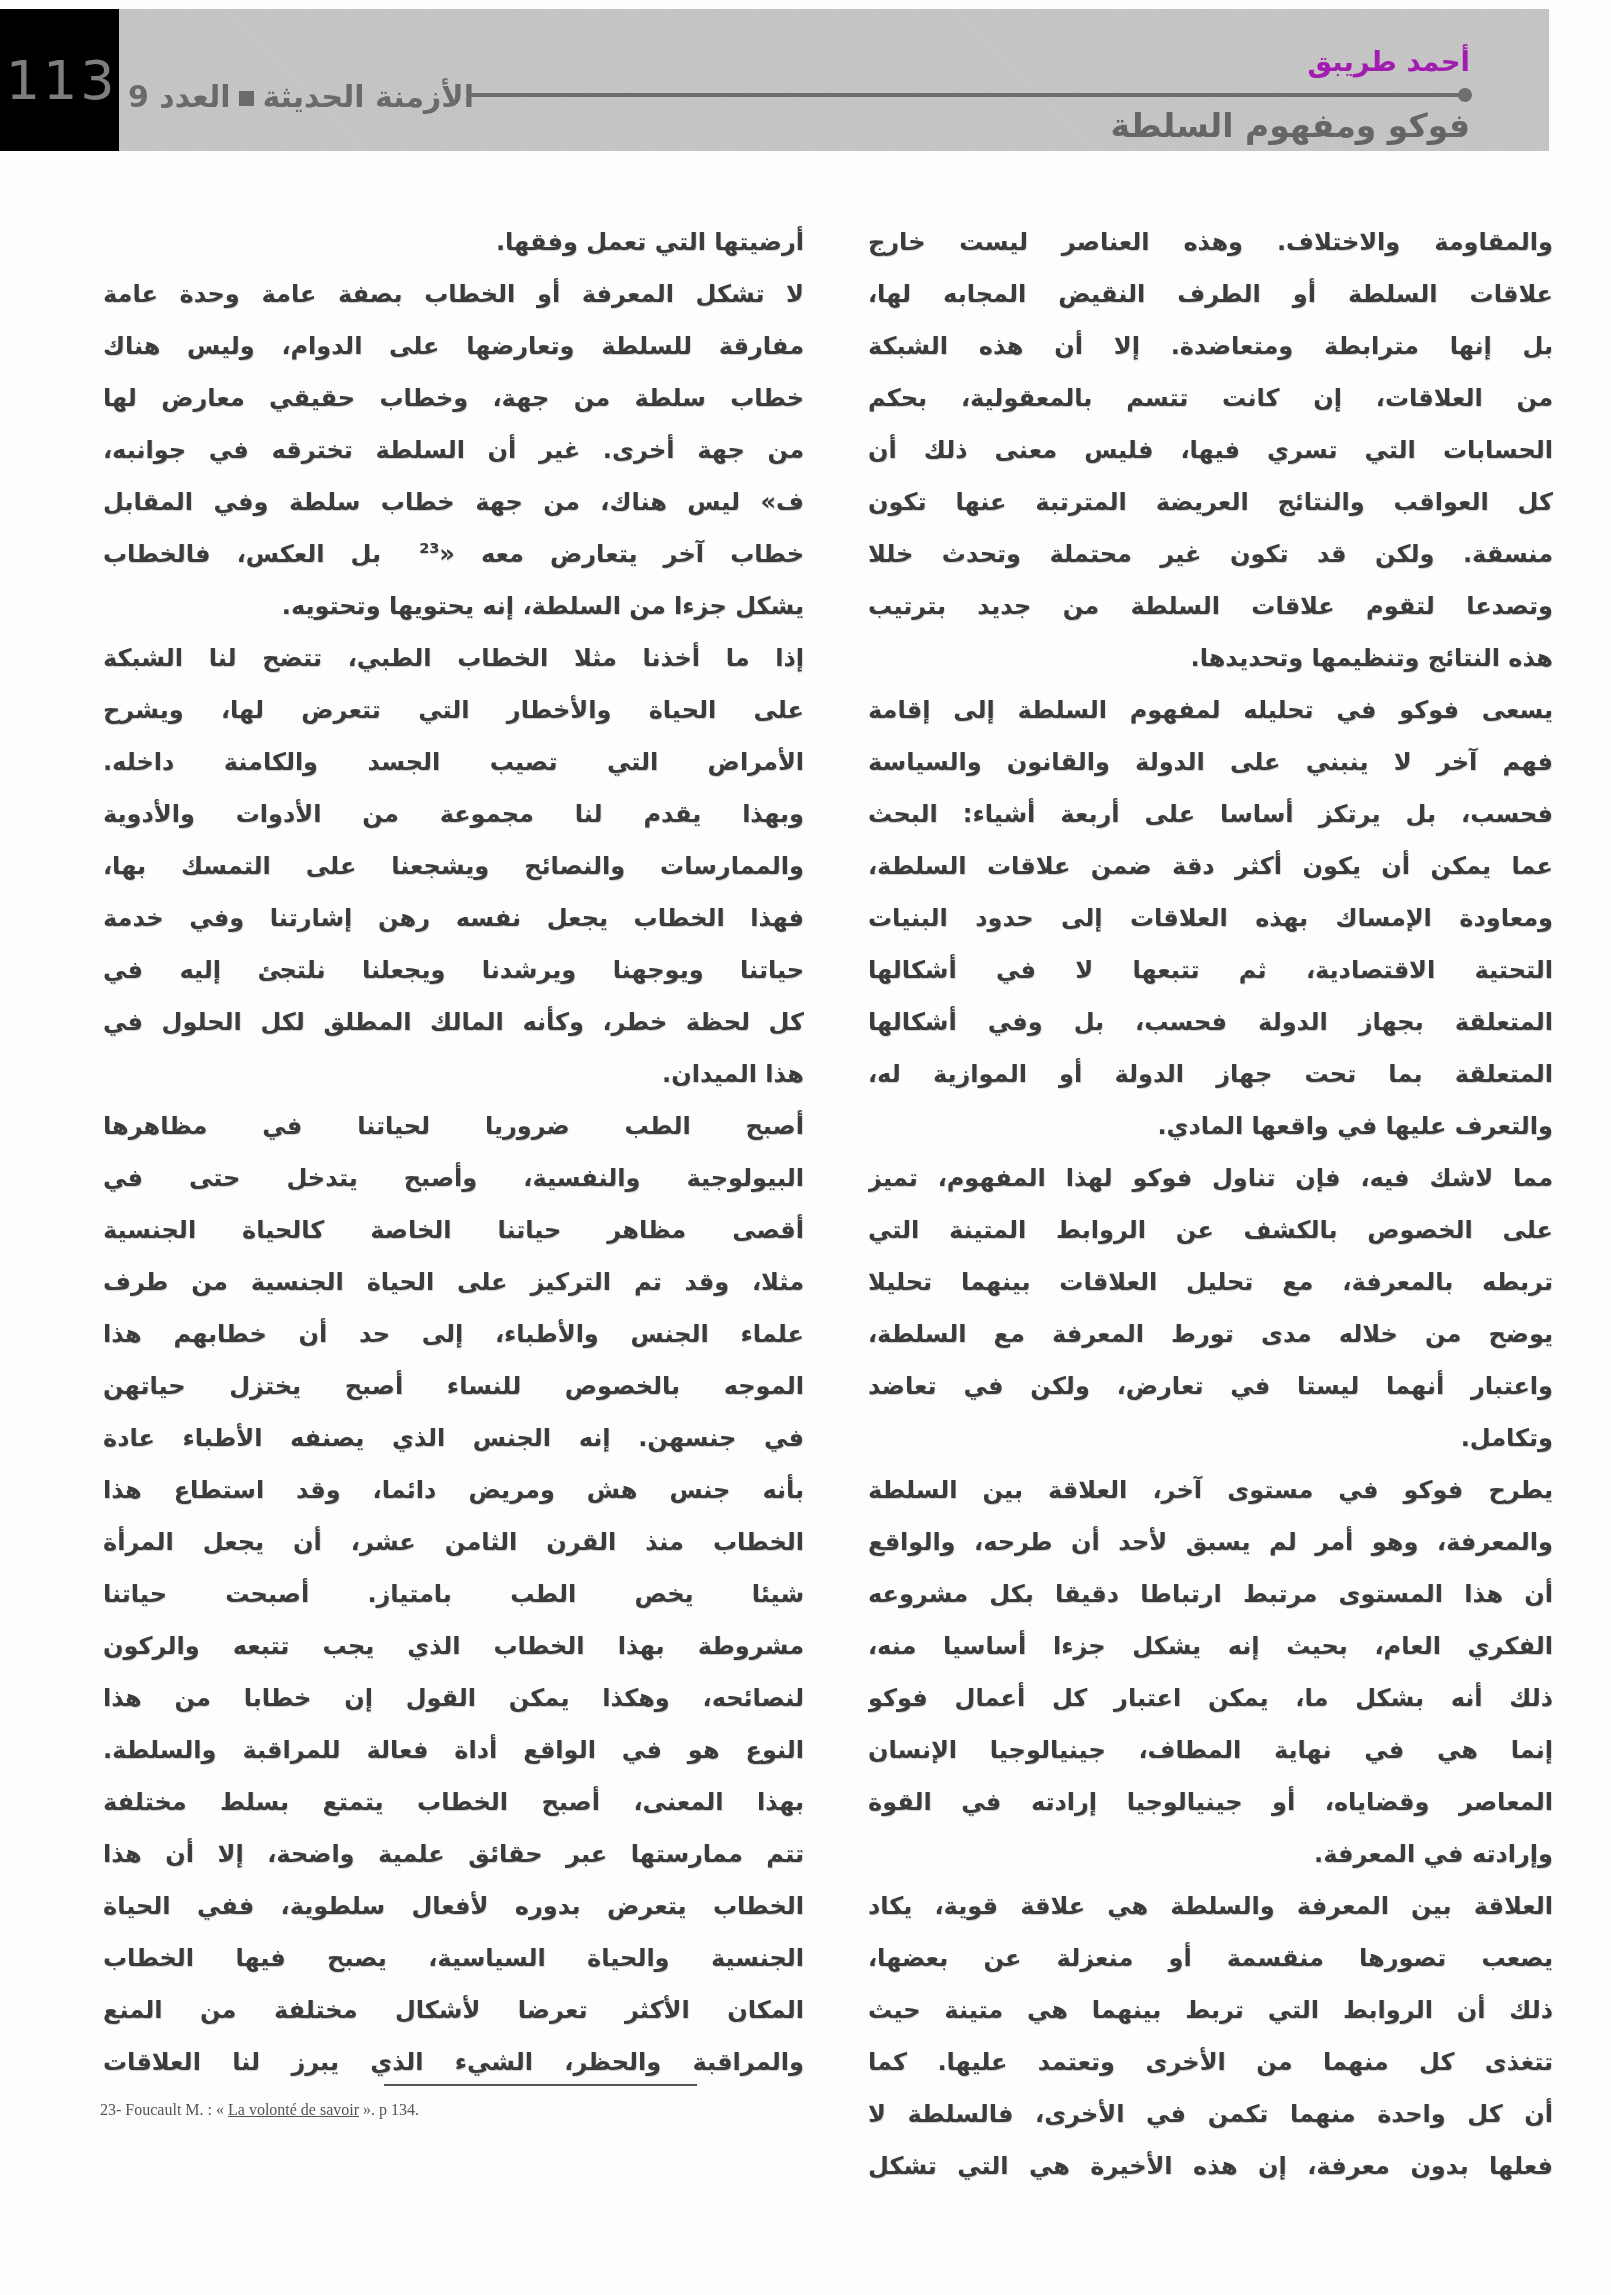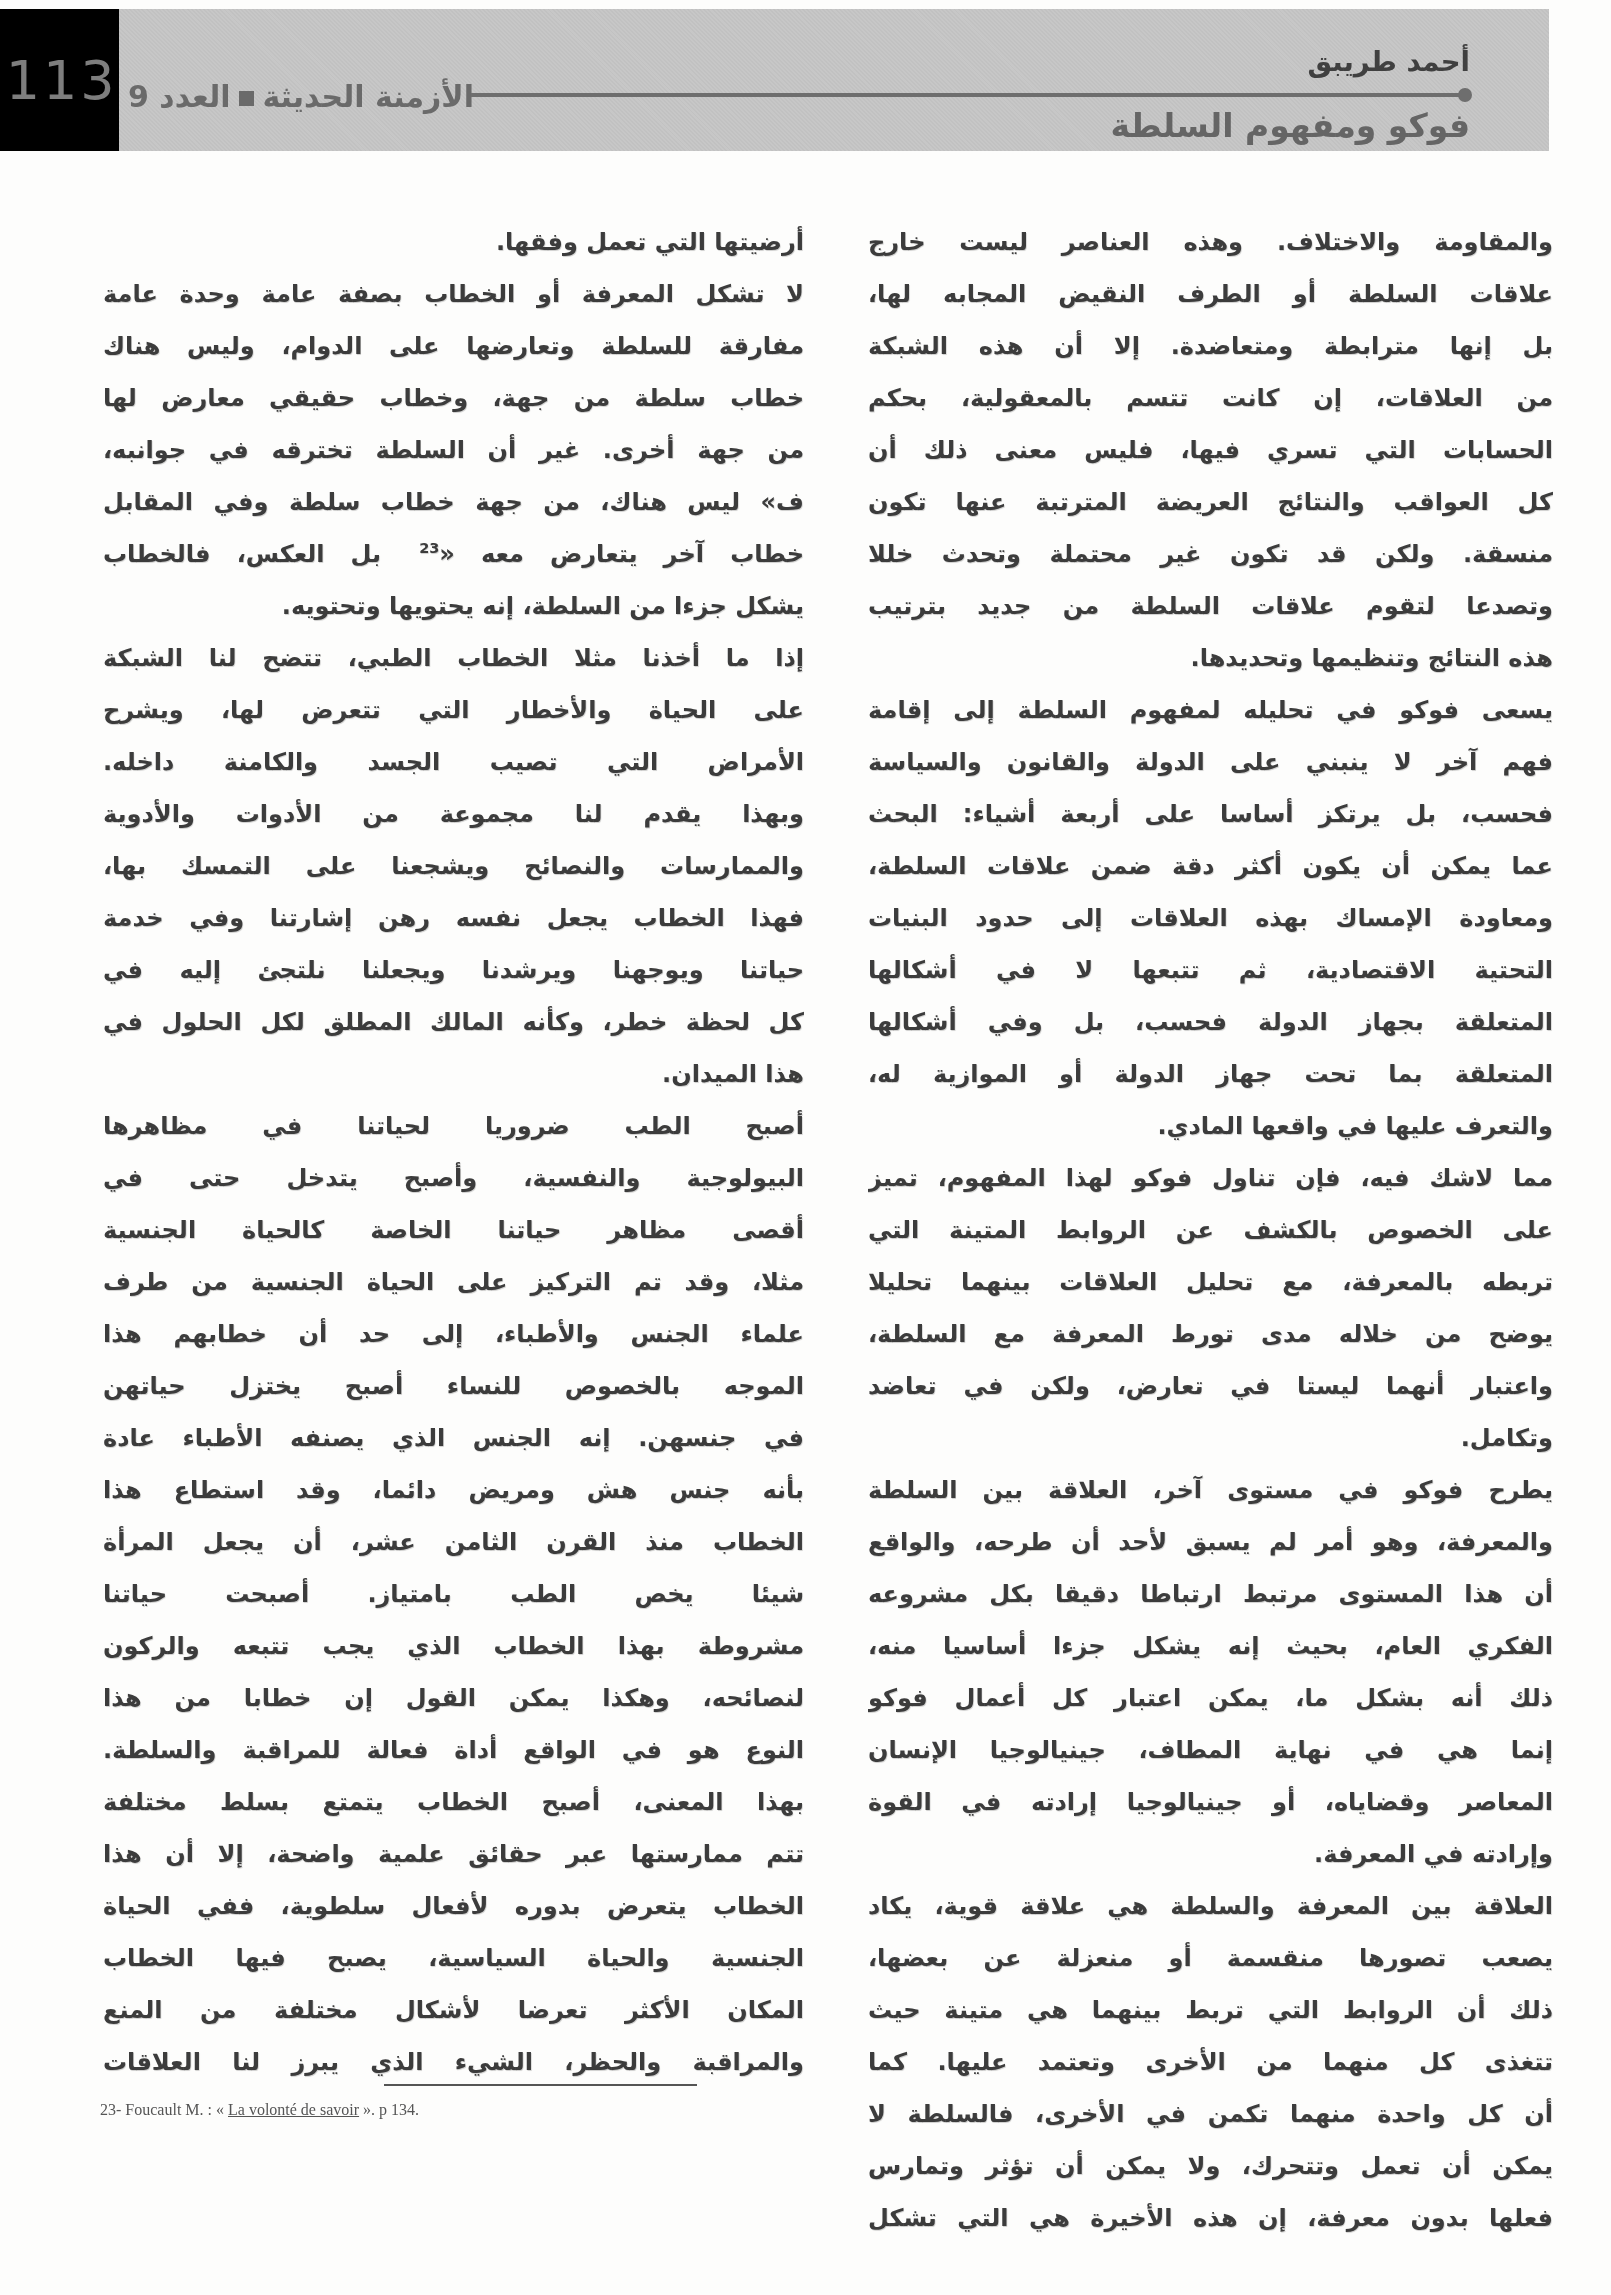--- a/index.html
+++ b/index.html
@@ -47,21 +47,21 @@
     width: 993px; height: 3.6px; background: #6e6e6e;
   }
   .header-rule-dot {
     position: absolute; left: 1458px; top: 88px;
     width: 13.8px; height: 13.8px; border-radius: 50%;
     background: #6e6e6e;
   }
   .author-name {
     position: absolute; right: 141px; top: 45px;
     direction: rtl; font-size: 27.5px; font-weight: bold;
-    color: #404040; white-space: nowrap;
+    color: #a21caf; white-space: nowrap;
   }
   .article-title {
     position: absolute; right: 141px; top: 106px;
     direction: rtl; font-size: 33px; font-weight: bold;
     color: #656565; white-space: nowrap;
   }
   .column {
     position: absolute; top: 216px;
     direction: rtl; text-align: justify;
     font-family: "DejaVu Sans", sans-serif;
@@ -137,21 +137,20 @@
     <span class="line"><span>الفكري العام، بحيث إنه يشكل جزءا أساسيا منه،</span></span>
     <span class="line"><span>ذلك أنه بشكل ما، يمكن اعتبار كل أعمال فوكو</span></span>
     <span class="line"><span>إنما هي في نهاية المطاف، جينيالوجيا الإنسان</span></span>
     <span class="line"><span>المعاصر وقضاياه، أو جينيالوجيا إرادته في القوة</span></span>
     <span class="line last"><span>وإرادته في المعرفة.</span></span>
     <span class="line"><span>العلاقة بين المعرفة والسلطة هي علاقة قوية، يكاد</span></span>
     <span class="line"><span>يصعب تصورها منقسمة أو منعزلة عن بعضها،</span></span>
     <span class="line"><span>ذلك أن الروابط التي تربط بينهما هي متينة حيث</span></span>
     <span class="line"><span>تتغذى كل منهما من الأخرى وتعتمد عليها. كما</span></span>
     <span class="line"><span>أن كل واحدة منهما تكمن في الأخرى، فالسلطة لا</span></span>
-    <span class="line"><span>يمكن أن تعمل وتتحرك، ولا يمكن أن تؤثر وتمارس</span></span>
     <span class="line"><span>فعلها بدون معرفة، إن هذه الأخيرة هي التي تشكل</span></span>
   </div>
 <div class="column col-left" id="col-left">
     <span class="line last"><span>أرضيتها التي تعمل وفقها.</span></span>
     <span class="line"><span>لا تشكل المعرفة أو الخطاب بصفة عامة وحدة عامة</span></span>
     <span class="line"><span>مفارقة للسلطة وتعارضها على الدوام، وليس هناك</span></span>
     <span class="line"><span>خطاب سلطة من جهة، وخطاب حقيقي معارض لها</span></span>
     <span class="line"><span>من جهة أخرى. غير أن السلطة تخترقه في جوانبه،</span></span>
     <span class="line"><span>ف» ليس هناك، من جهة خطاب سلطة وفي المقابل</span></span>
     <span class="line"><span>خطاب آخر يتعارض معه «</span><sup class="fn-ref">23</sup><span> بل العكس، فالخطاب</span></span>

